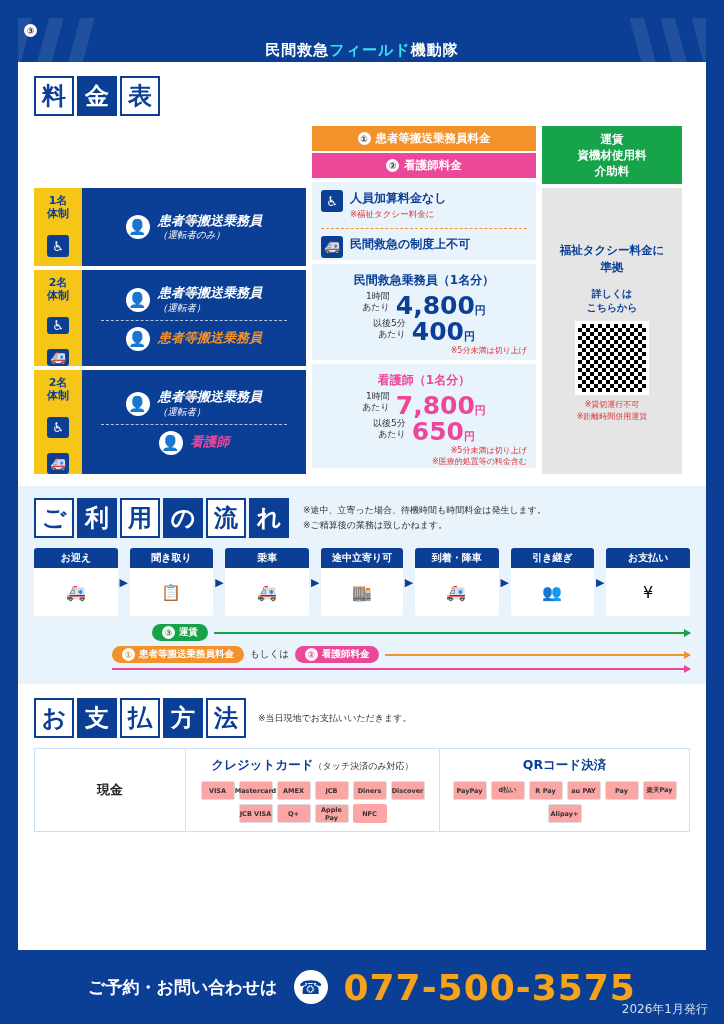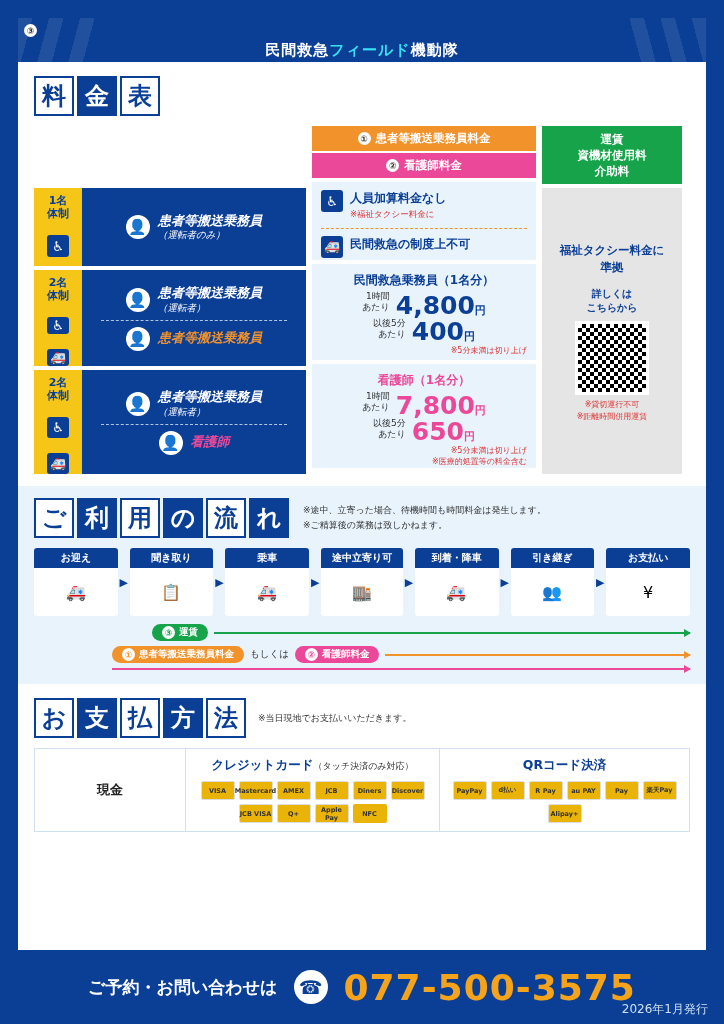--- a/index.html
+++ b/index.html
@@ -130,21 +130,21 @@
   .pay-head{ display:flex; align-items:center; gap:12px;}
   .pay-note{ font-size:9px; color:#333;}
   .pay-box{ border:1px solid #cfe0f2; margin-top:10px; display:flex; height:84px;}
   .pay-cash{ width:150px; display:flex; align-items:center; justify-content:center;
              font-size:13px; font-weight:bold; color:#222;}
   .pay-cc{ flex:1; border-left:1px solid #cfe0f2; padding:8px 6px; text-align:center;}
   .pay-qr{ width:250px; border-left:1px solid #cfe0f2; padding:8px 6px; text-align:center;}
   .pay-t{ font-size:12.5px; font-weight:bold; color:#0b3f96;}
   .pay-t small{ font-size:9px; color:#333; font-weight:normal;margin-top:36px;}
   .logos{ display:flex; flex-wrap:wrap; gap:4px; justify-content:center; margin-top:7px;}
-  .lg{ width:34px;height:19px;border:1px solid #ddd;border-radius:2px;background:#eab308;
+  .lg{ width:34px;height:19px;border:1px solid #ddd;border-radius:2px;background:#fca5a5;
        display:flex;align-items:center;justify-content:center;font-size:6.5px;font-weight:bold;color:#333;}
   .lg.np{ border:none; }
   
   .footer{ position:absolute; left:0; right:0; bottom:0; height:74px; background:#0b3f96;
            display:flex; align-items:center; justify-content:center; gap:16px; color:#fff;}
   .footer .lbl{ font-size:17px; font-weight:bold;}
   .phone-ic{ width:34px;height:34px;border-radius:50%;background:#fff;color:#0b3f96;
              display:flex;align-items:center;justify-content:center;font-size:19px;}
   .tel{ font-size:36px; font-weight:bold; color:#f5a31a; letter-spacing:1px;}
   .issue{ position:absolute; right:16px; bottom:6px; font-size:12px; color:#cfe0f2;}

